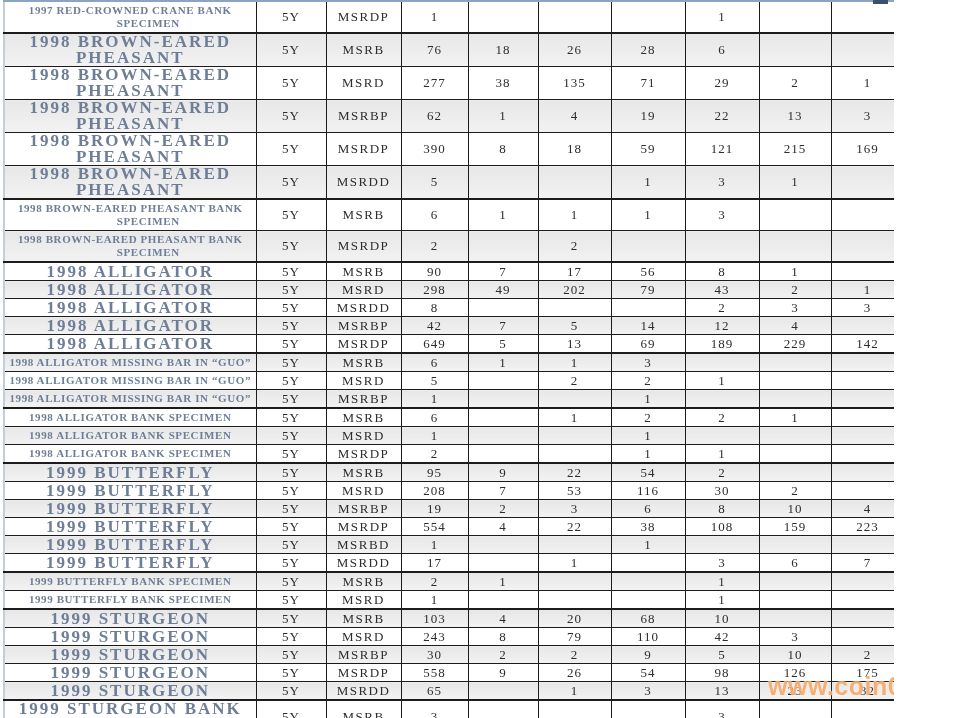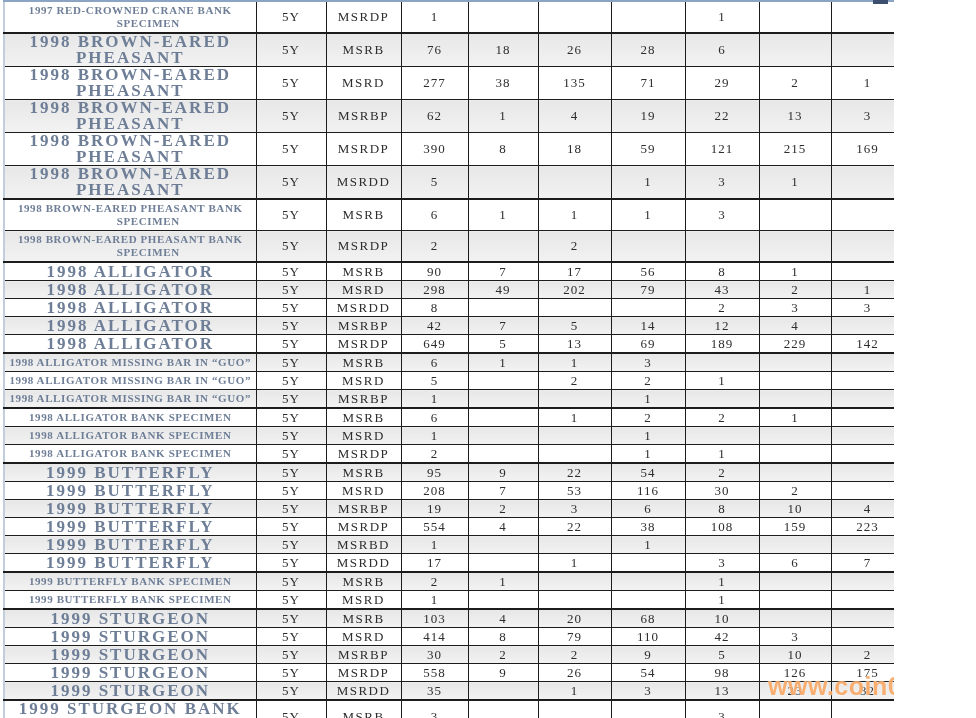--- a/index.html
+++ b/index.html
@@ -452,21 +452,21 @@
           <td>68</td>
           <td>10</td>
           <td></td>
           <td></td>
           <td></td>
         </tr>
         <tr>
           <td class="name-cell"><span class="name-l1">1999 STURGEON</span></td>
           <td>5Y</td>
           <td class="grade-cell">MSRD</td>
-          <td>414</td>
+          <td>243</td>
           <td>8</td>
           <td>79</td>
           <td>110</td>
           <td>42</td>
           <td>3</td>
           <td></td>
           <td></td>
         </tr>
         <tr>
           <td class="name-cell"><span class="name-l1">1999 STURGEON</span></td>
@@ -491,21 +491,21 @@
           <td>54</td>
           <td>98</td>
           <td>126</td>
           <td>175</td>
           <td></td>
         </tr>
         <tr>
           <td class="name-cell"><span class="name-l1">1999 STURGEON</span></td>
           <td>5Y</td>
           <td class="grade-cell">MSRDD</td>
-          <td>35</td>
+          <td>65</td>
           <td></td>
           <td>1</td>
           <td>3</td>
           <td>13</td>
           <td>23</td>
           <td>32</td>
           <td></td>
         </tr>
         <tr class="group-start">
           <td class="name-cell"><span class="name-l1">1999 STURGEON BANK SPECIMEN</span></td>

